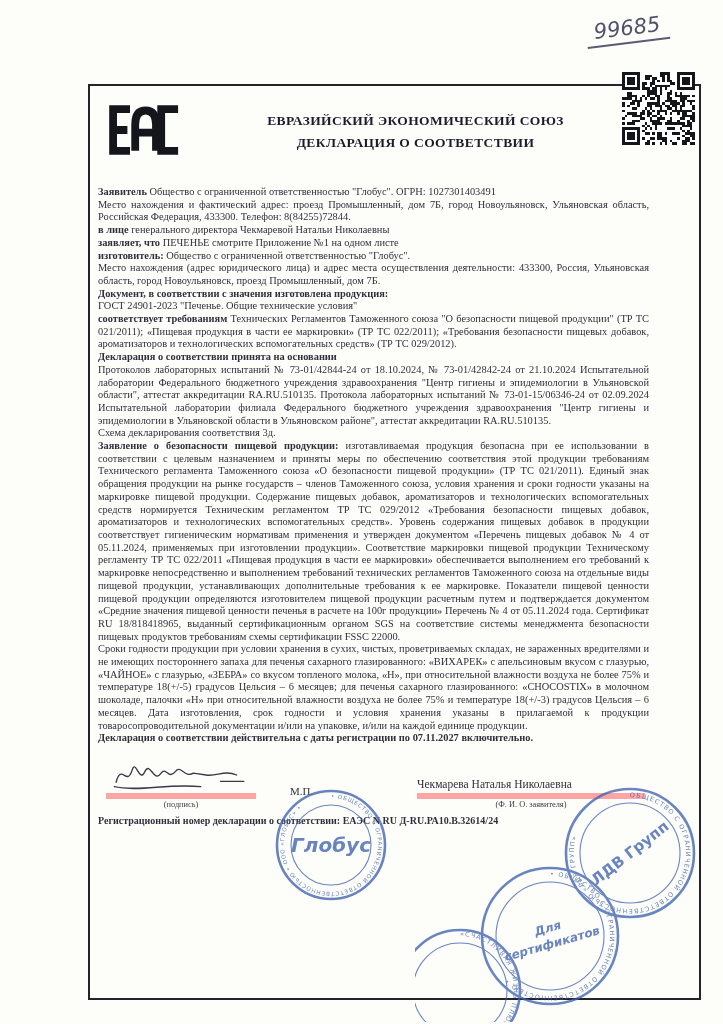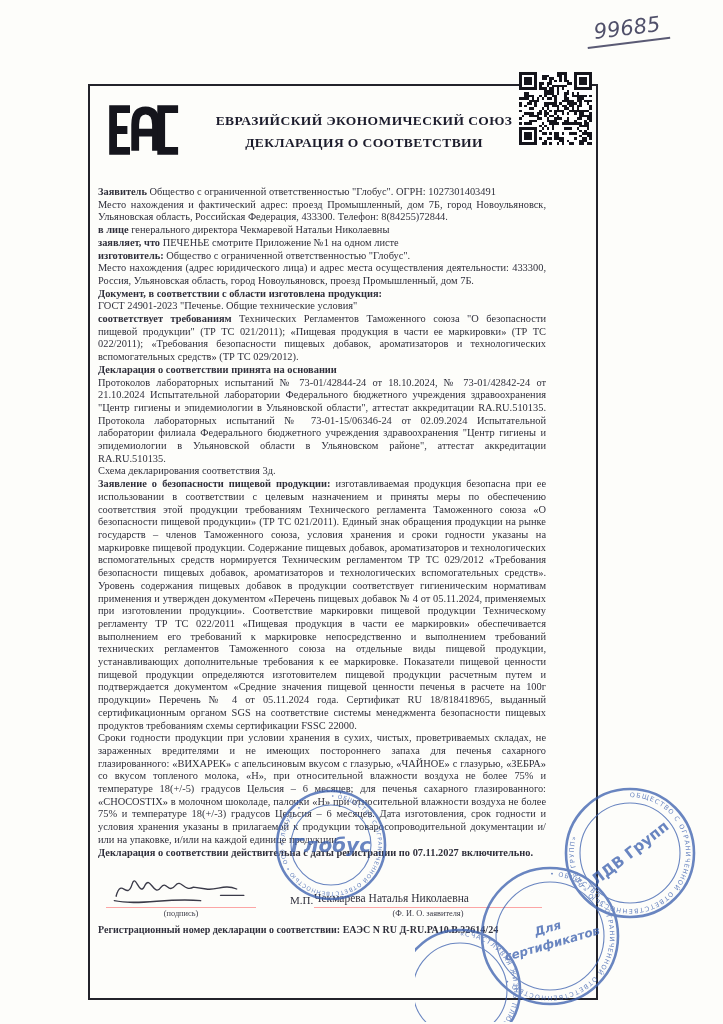--- a/index.html
+++ b/index.html
@@ -10,39 +10,39 @@
     background:#fdfdfa; overflow:hidden;
     font-family:"Liberation Serif", serif; color:#30303c;
   }
   .handwritten {
     position:absolute; top:18px; left:586px;
     font-family:"DejaVu Sans", sans-serif; font-style:italic;
     font-size:21px; color:#50506a; line-height:1;
     transform:rotate(-7deg); border-bottom:2px solid #5a5a74; padding:0 8px 3px;
   }
   .frame {
-    position:absolute; left:88px; top:84px; width:510px; height:916px;
+    position:absolute; left:88px; top:84px; width:613px; height:916px;
     border:2px solid #23232a; padding:10px 50px 0 8px;
   }
   .header { display:flex; align-items:flex-start; margin-top:2px; }
   .eac { width:78px; height:64px; margin-left:6px; flex:0 0 auto; }
   .titles { flex:1; text-align:center; padding-top:12px; color:#1c1c2c; }
   .titles .t1, .titles .t2 {
     font-weight:bold; font-size:13.5px; letter-spacing:.4px; line-height:1.6;
   }
   .qr { position:absolute; top:-14px; right:4px; width:73px; height:73px; background:#fff; }
   .docbody { margin-top:24px; font-size:10.4px; line-height:12.7px; }
   .docbody p { text-align:justify; }
   .docbody b { font-weight:bold; }
   .sigrow { display:flex; align-items:flex-end; margin:12px 0 2px; }
   .sigblock { width:150px; margin-left:8px; }
   .signature-svg { width:148px; height:36px; display:block; }
   .cap {
     font-size:8.3px; text-align:center; color:#3a3a46;
-    border-top:1px solid #fca5a5; padding-top:1px;
+    border-top:6px solid #fca5a5; padding-top:1px;
   }
   .mp { margin:16px 0 12px 34px; font-size:11px; }
   .fioblock { margin-left:auto; width:228px; margin-right:4px; }
   .fio { font-size:11.5px; text-align:left; padding-bottom:3px; }
   .reg { margin-top:4px; }
   .reg p { font-size:10px; line-height:15px; font-weight:bold; }
   .reg p span { font-weight:bold; }
   
   .stamp-globus { position:absolute; left:272px; top:786px; width:118px; height:118px; pointer-events:none; }
   .stamps-br { position:absolute; left:415px; top:766px; width:300px; height:256px; pointer-events:none; }
@@ -397,21 +397,21 @@
         </g>
     </svg>
 
     <div class="docbody">
       <p><b>Заявитель</b><span> Общество с ограниченной ответственностью "Глобус".  ОГРН: 1027301403491</span></p>
       <p><b></b><span>Место нахождения и фактический адрес: проезд Промышленный, дом 7Б, город Новоульяновск, Ульяновская область, Российская Федерация, 433300. Телефон: 8(84255)72844.</span></p>
       <p><b>в лице</b><span> генерального директора Чекмаревой Натальи Николаевны</span></p>
       <p><b>заявляет, что</b><span> ПЕЧЕНЬЕ смотрите Приложение №1 на одном листе</span></p>
       <p><b>изготовитель:</b><span> Общество с ограниченной ответственностью "Глобус".</span></p>
       <p><b></b><span>Место нахождения (адрес юридического лица) и адрес места осуществления деятельности: 433300, Россия, Ульяновская область, город Новоульяновск, проезд Промышленный, дом 7Б.</span></p>
-      <p><b>Документ, в соответствии с области изготовлена продукция:</b><span></span></p>
+      <p><b>Документ, в соответствии с значения изготовлена продукция:</b><span></span></p>
       <p><b></b><span>ГОСТ 24901-2023 "Печенье. Общие технические условия"</span></p>
       <p><b>соответствует требованиям</b><span> Технических Регламентов Таможенного союза "О безопасности пищевой продукции" (ТР ТС 021/2011); «Пищевая продукция в части ее маркировки» (ТР ТС 022/2011); «Требования безопасности пищевых добавок, ароматизаторов и технологических вспомогательных средств» (ТР ТС 029/2012).</span></p>
       <p><b>Декларация о соответствии принята на основании</b><span></span></p>
       <p><b></b><span>Протоколов лабораторных испытаний № 73-01/42844-24 от 18.10.2024, № 73-01/42842-24 от 21.10.2024 Испытательной лаборатории Федерального бюджетного учреждения здравоохранения "Центр гигиены и эпидемиологии в Ульяновской области", аттестат аккредитации RA.RU.510135. Протокола лабораторных испытаний № 73-01-15/06346-24 от 02.09.2024 Испытательной лаборатории филиала Федерального бюджетного учреждения здравоохранения "Центр гигиены и эпидемиологии в Ульяновской области в Ульяновском районе", аттестат аккредитации RA.RU.510135.</span></p>
       <p><b></b><span>Схема декларирования соответствия 3д.</span></p>
       <p><b>Заявление о безопасности пищевой продукции:</b><span> изготавливаемая продукция безопасна при ее использовании в соответствии с целевым назначением и приняты меры по обеспечению соответствия этой продукции требованиям Технического регламента Таможенного союза «О безопасности пищевой продукции» (ТР ТС 021/2011). Единый знак обращения продукции на рынке государств – членов Таможенного союза, условия хранения и сроки годности указаны на маркировке пищевой продукции. Содержание пищевых добавок, ароматизаторов и технологических вспомогательных средств нормируется Техническим регламентом ТР ТС 029/2012 «Требования безопасности пищевых добавок, ароматизаторов и технологических вспомогательных средств». Уровень содержания пищевых добавок в продукции соответствует гигиеническим нормативам применения и утвержден документом «Перечень пищевых добавок № 4 от 05.11.2024, применяемых при изготовлении продукции». Соответствие маркировки пищевой продукции Техническому регламенту ТР ТС 022/2011 «Пищевая продукция в части ее маркировки» обеспечивается выполнением его требований к маркировке непосредственно и выполнением требований технических регламентов Таможенного союза на отдельные виды пищевой продукции, устанавливающих дополнительные требования к ее маркировке. Показатели пищевой ценности пищевой продукции определяются изготовителем пищевой продукции расчетным путем и подтверждается документом «Средние значения пищевой ценности печенья в расчете на 100г продукции» Перечень № 4 от 05.11.2024 года. Сертификат RU 18/818418965, выданный сертификационным органом SGS на соответствие системы менеджмента безопасности пищевых продуктов требованиям схемы сертификации FSSC 22000.</span></p>
       <p><b></b><span>Сроки годности продукции при условии хранения в сухих, чистых, проветриваемых складах, не зараженных вредителями и не имеющих постороннего запаха для печенья сахарного глазированного: «ВИХАРЕК» с апельсиновым вкусом с глазурью, «ЧАЙНОЕ» с глазурью, «ЗЕБРА» со вкусом топленого молока, «Н», при относительной влажности воздуха не более 75% и температуре 18(+/-5) градусов Цельсия – 6 месяцев; для печенья сахарного глазированного: «CHOCOSTIX» в молочном шоколаде, палочки «Н» при относительной влажности воздуха не более 75% и температуре 18(+/-3) градусов Цельсия – 6 месяцев. Дата изготовления, срок годности и условия хранения указаны в прилагаемой к продукции товаросопроводительной документации и/или на упаковке, и/или на каждой единице продукции.</span></p>
       <p><b>Декларация о соответствии действительна с даты регистрации по 07.11.2027 включительно.</b><span></span></p>
     </div>
 

